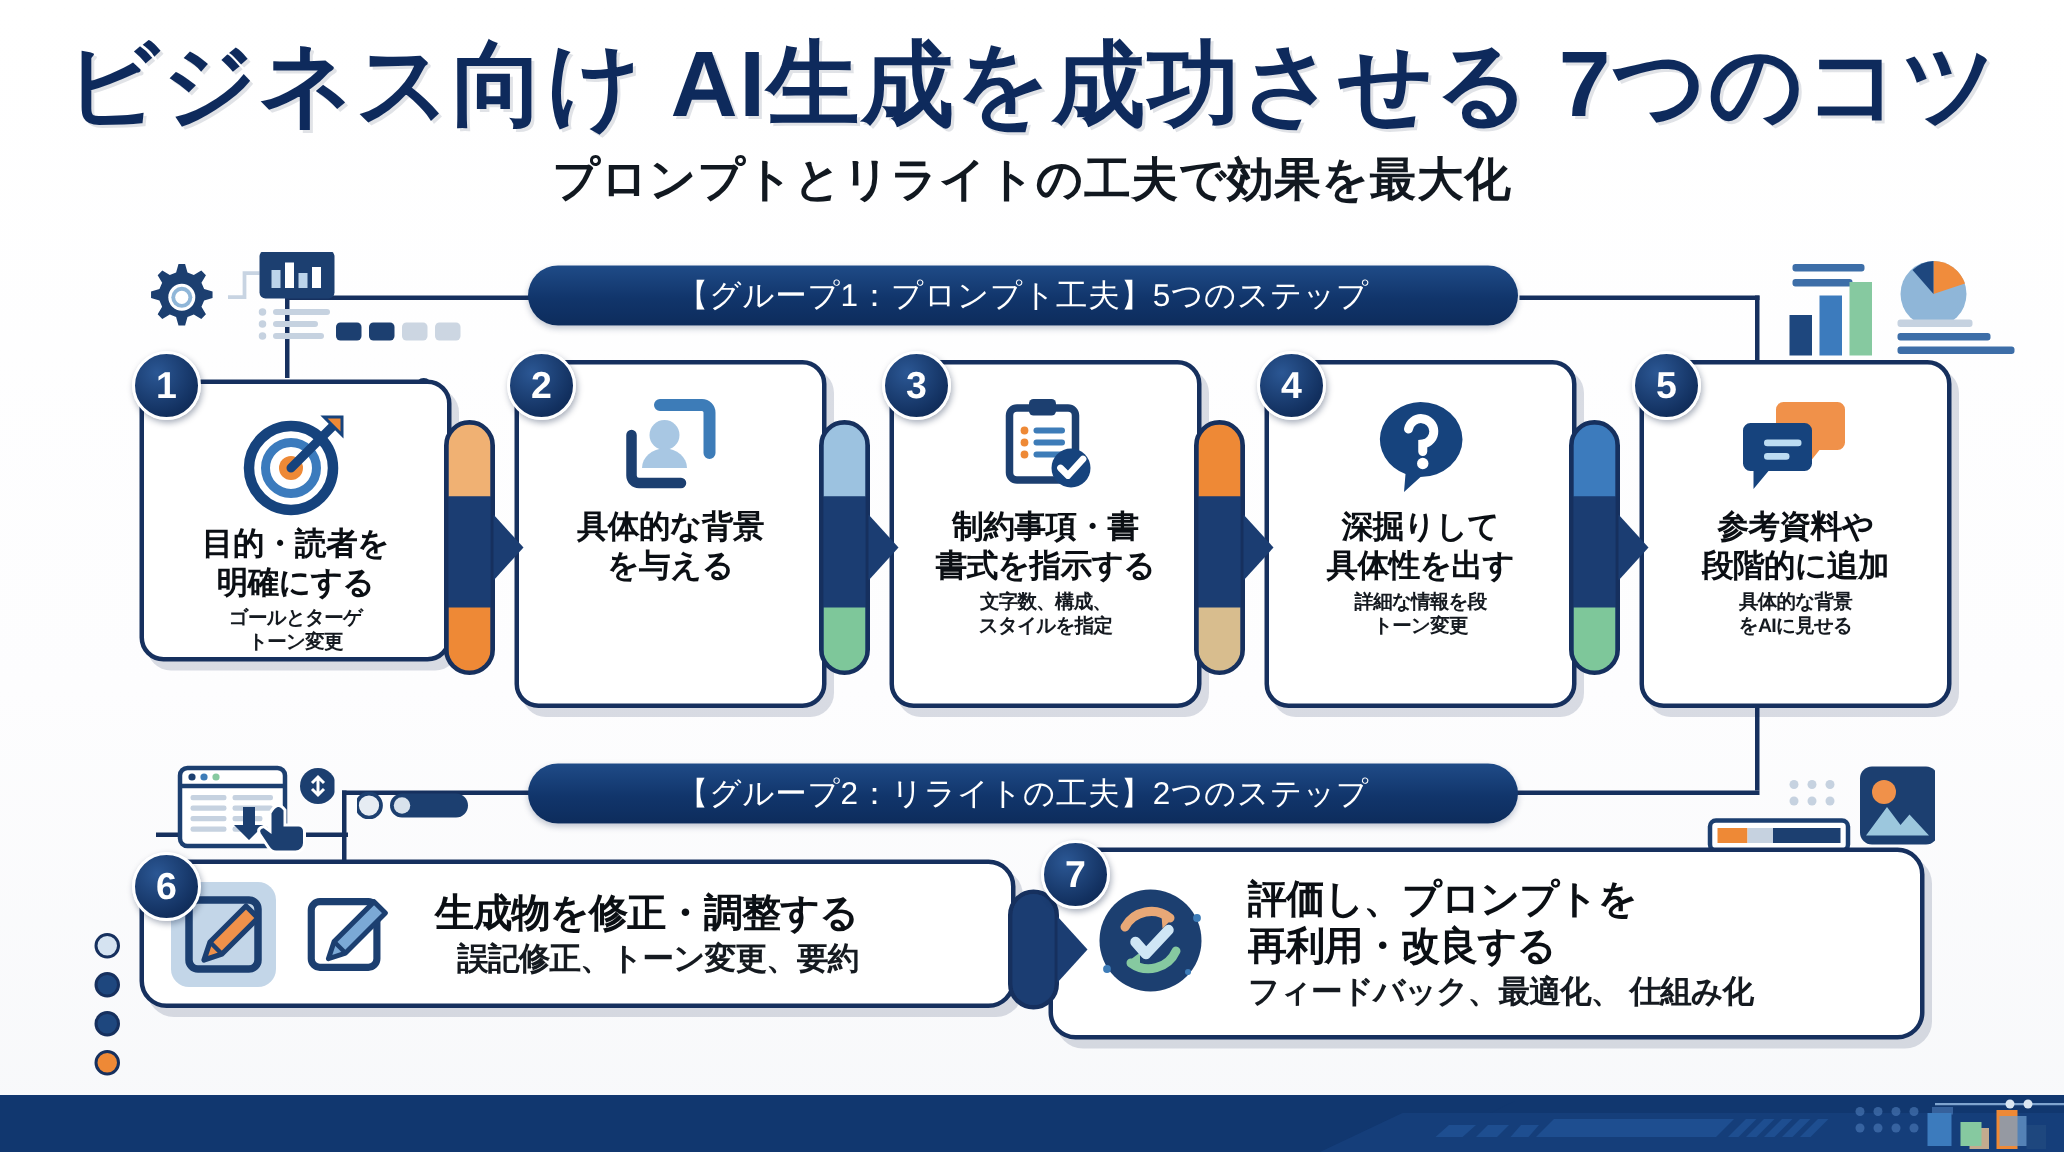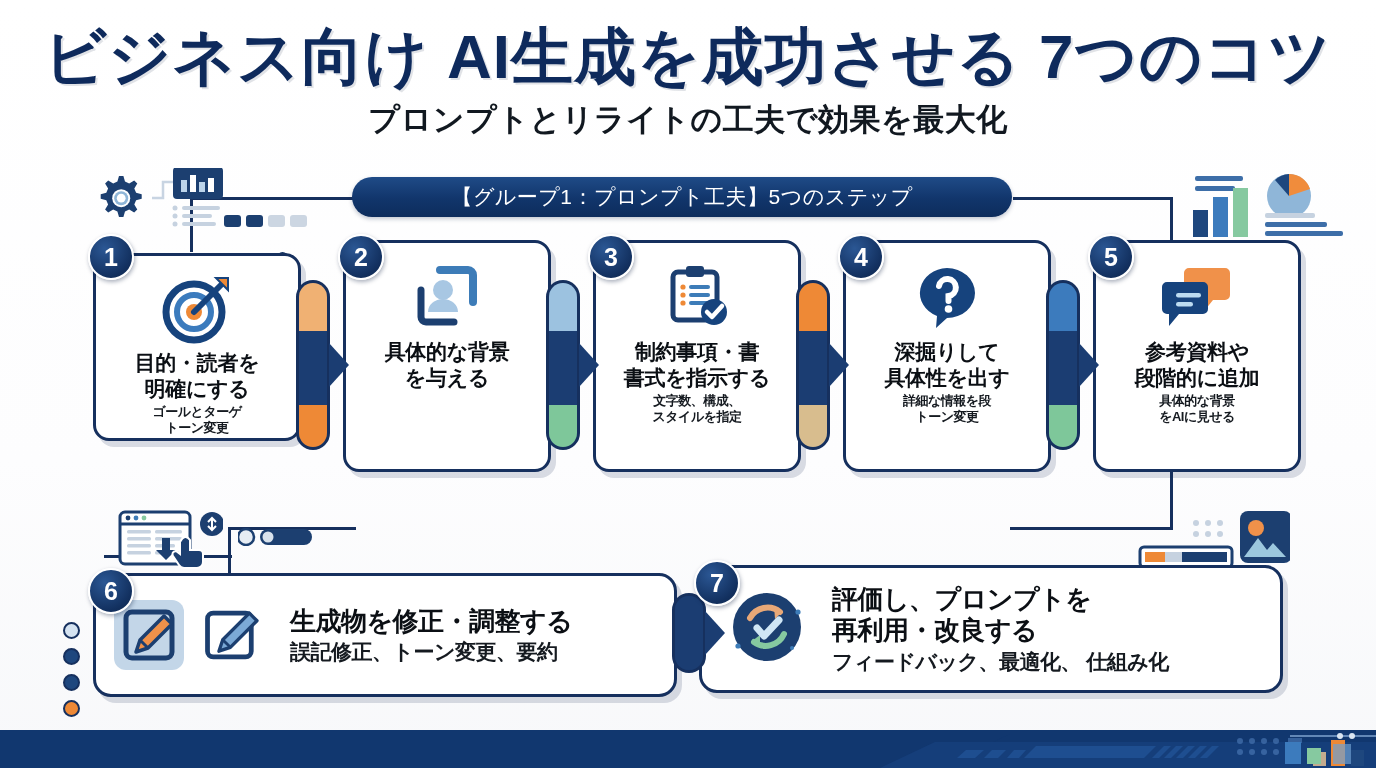--- a/index.html
+++ b/index.html
@@ -421,32 +421,33 @@
         <rect x="52" y="47" width="45" height="10" fill="#1c3f70"></rect>
       </g>
       <g>
         <rect x="110" y="6" width="52" height="52" rx="8" fill="#1c3f70"></rect>
         <circle cx="126" cy="23" r="8" fill="#f0914a"></circle>
         <path d="M114 52 l14 -19 9 12 6 -7 13 14 Z" fill="#9cc7dd"></path>
       </g>
     </svg>
   </div>
 
+  <div class="banner" style="left:352px; top:509px; width:660px;">【グループ2：リライトの工夫】2つのステップ</div>
   <div class="rail" style="left:228px; top:527px; width:128px; height:0; border-width:3px 0 0 0;"></div>
   <div class="rail" style="left:228px; top:527px; width:0; height:48px; border-width:0 0 0 3px;"></div>
   <div class="rail" style="left:104px; top:555px; width:128px; height:0; border-width:3px 0 0 0;"></div>
 
   <div class="vdots" style="left:63px; top:622px;">
     <i style="background:#d5e3f1"></i>
     <i style="background:#1e477e"></i>
     <i style="background:#1e477e"></i>
     <i style="background:#ee8936"></i>
   </div>
 
-  <div class="wcard" style="left:93px; top:573px; width:584px; height:124px;">
+  <div class="wcard" style="left:93px; top:573px; width:584px; height:99px;text-align:right;">
     <div class="wcard-inner">
       <div style="display:flex;align-items:center;gap:6px;">
         <svg width="82" height="82" viewBox="0 0 82 82">
           <rect x="4" y="6" width="70" height="70" rx="12" fill="#c3d6e8"></rect>
           <rect x="16" y="18" width="46" height="46" rx="6" fill="none" stroke="#1c3f70" stroke-width="5"></rect>
           <path d="M26 58 l4 -12 24 -24 8 8 -24 24 Z" fill="#f0914a" stroke="#1c3f70" stroke-width="3.5" stroke-linejoin="round"></path>
           <path d="M30 46 l8 8" stroke="#1c3f70" stroke-width="3"></path>
         </svg>
         <svg width="78" height="78" viewBox="0 0 82 82">
           <rect x="10" y="18" width="46" height="46" rx="6" fill="none" stroke="#1c3f70" stroke-width="5"></rect>

